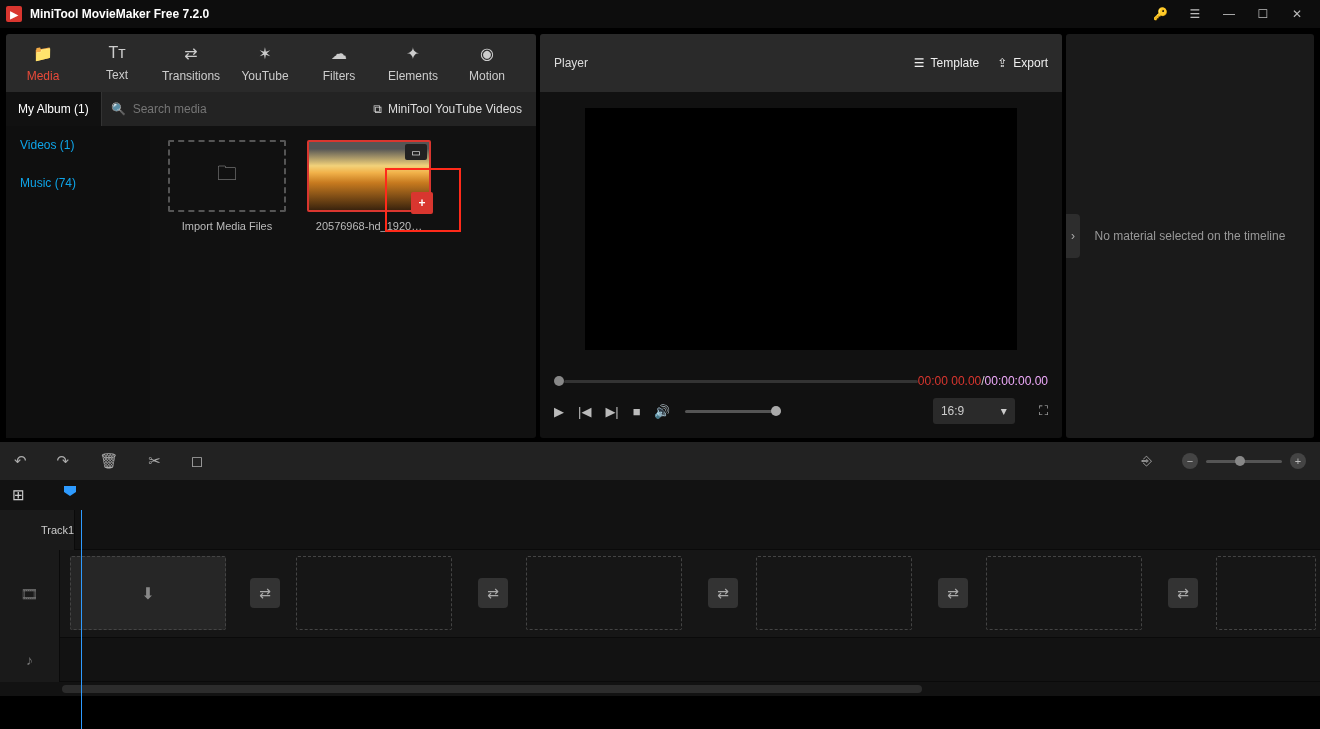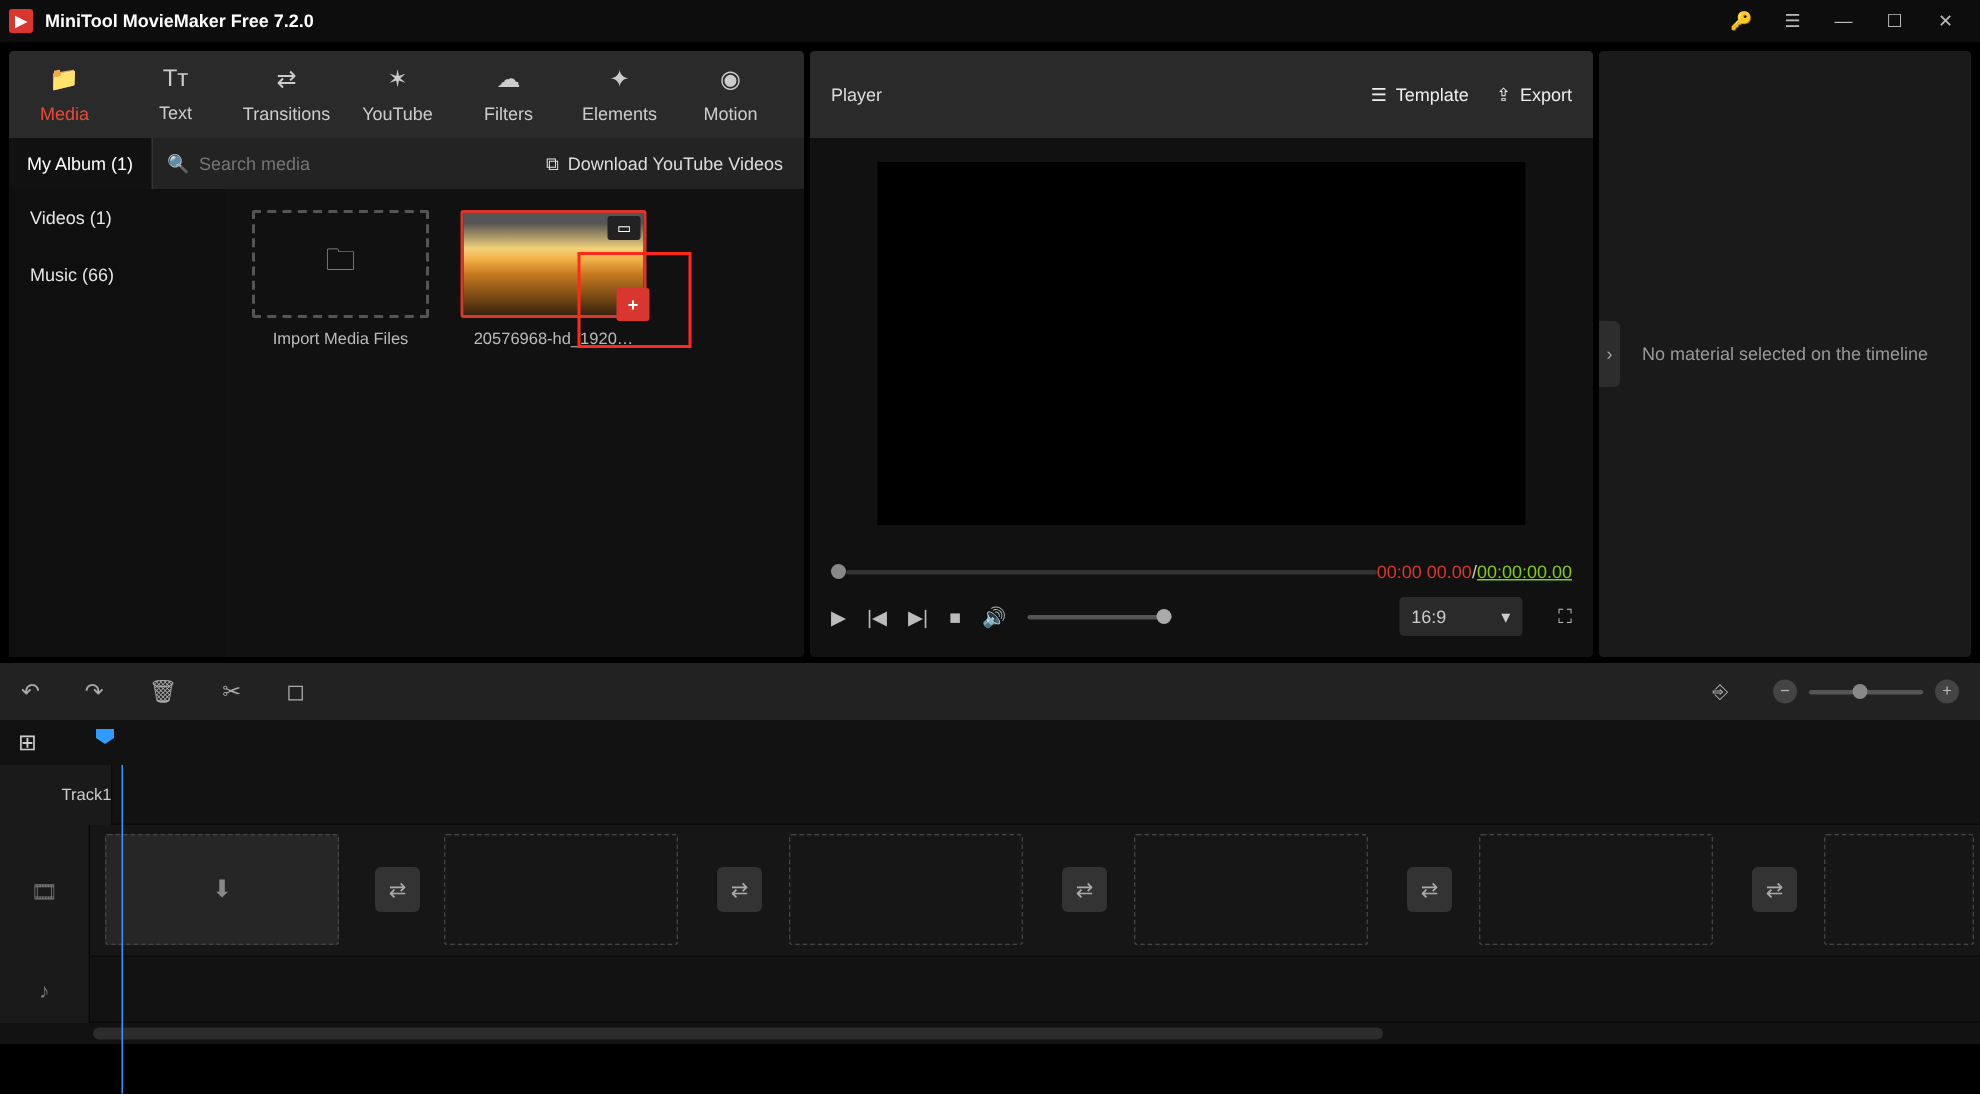--- a/index.html
+++ b/index.html
@@ -19,21 +19,21 @@
 .tab .ticon { font-size: 16px; }
 
 .subbar { height: 34px; background: #232323; display: flex; align-items: center; }
 .subbar .albumlabel { padding: 12px 12px; height: 100%; display: flex; align-items: center; background: #111; color: #fff; font-size: 12px; border-right: 1px solid #333; }
 .subbar .search { flex: 1; display: flex; align-items: center; padding: 0 10px; color: #888; gap: 6px; }
 .subbar .search input { background: transparent; border: none; color: #ccc; outline: none; font-size: 12px; flex:1;}
 .subbar .dl { padding: 0 14px; color: #ddd; display: flex; align-items: center; gap: 6px; cursor: pointer; }
 
 .lib-body { flex: 1; display: flex; background: #111; border-radius: 0 0 3px 3px; }
 .side-cats { flex: 0 0 144px; background: #0f0f0f; }
-.side-cats .catitem { height: 38px; display: flex; align-items: center; padding: 0 14px; color: #e5e5e5; font-size: 12px; cursor: pointer; }
+.side-cats .catitem { height: 38px; display: flex; align-items: center; padding: 0 14px; color: #0ea5e9; font-size: 12px; cursor: pointer; }
 
 .media-grid { flex: 1; padding: 14px; display: flex; gap: 16px; align-items: flex-start; }
 .media-cell { width: 126px; display: flex; flex-direction: column; align-items: center; gap: 8px; }
 .import-box { width: 118px; height: 72px; border: 2px dashed #555; display: flex; align-items: center; justify-content: center; color: #999; border-radius: 2px; cursor: pointer; }
 .thumb { width: 124px; height: 72px; background: linear-gradient(to top,#3a230d 0%, #c77a1f 40%, #f2b24a 55%, #f2d27a 65%, #555 90%); position: relative; border: 2px solid #d9362f; border-radius: 2px; cursor: pointer; }
 .thumb .camicon { position: absolute; top: 2px; right: 2px; width: 22px; height: 16px; background: #222; border-radius: 2px; display:flex;align-items:center;justify-content:center;color:#fff;font-size:10px;}
 .thumb .addbtn { position: absolute; bottom: -4px; right: -4px; width: 22px; height: 22px; background: #d9362f; color:#fff; display:flex;align-items:center;justify-content:center; font-weight:bold; border-radius:2px;}
 .red-callout { position:absolute; left:76px; top:26px; width:76px; height:64px; border:2px solid #ff2a1a; }
 .media-label { color: #bbb; font-size: 11px; text-align: center; width: 120px; white-space: nowrap; overflow: hidden; text-overflow: ellipsis; }
 
@@ -42,21 +42,21 @@
 .player-head .ptitle { color: #ddd; font-size: 12px; }
 .player-head .spacer { flex:1; }
 .player-head .hbtn { display: flex; align-items: center; gap: 6px; color: #eee; margin-left: 18px; cursor: pointer; font-size: 12px; }
 .player-stage { flex:1; display:flex; align-items:center; justify-content:center; }
 .stage-rect { width: 432px; height: 242px; background: #000; }
 .player-ctrl { padding: 8px 14px 14px; }
 .seek { display:flex; align-items:center; margin-bottom:10px; }
 .seek .dot { width:10px; height:10px; background:#888; border-radius:50%; }
 .seek .track { flex:1; height:3px; background:#333; border-radius:2px; }
 .seek .tcur { color:#d9362f; font-size:12px; }
-.seek .ttot { color:#84cc16; font-size:12px;text-decoration:underline; }
+.seek .ttot { color:#f0abfc; font-size:12px; }
 .pc-row { display:flex; align-items:center; gap:14px; }
 .pc-row .pbtn { color:#bbb; cursor:pointer; font-size:13px; }
 .volbar { width:96px; height:3px; background:#555; border-radius:2px; position:relative; }
 .volbar::after { content:''; position:absolute; right:0; top:-4px; width:10px; height:10px; background:#aaa; border-radius:50%; }
 .pc-spacer { flex:1; }
 .ratio-sel { width:82px; height:26px; background:#2a2a2a; display:flex; align-items:center; justify-content:space-between; padding:0 8px; color:#ccc; border-radius:3px; cursor:pointer; font-size:12px;}
 
 .side-panel { flex: 1; margin: 6px 6px 0 0; background: #1a1a1a; border-radius:3px; position:relative; display:flex; align-items:center; justify-content:center; }
 .side-panel .collapse { position:absolute; left:0; top:50%; transform:translateY(-50%); width:14px; height:44px; background:#2d2d2d; display:flex;align-items:center;justify-content:center; color:#aaa; cursor:pointer; border-radius:0 4px 4px 0;}
 .side-panel .msg { color:#999; font-size:12px; }
@@ -139,28 +139,28 @@
     </div>
 
     <div class="subbar">
       <div class="albumlabel">My Album (1)</div>
       <div class="search">
         <span>🔍</span>
         <input type="text" placeholder="Search media" style="">
       </div>
       <div class="dl">
         <span>⧉</span>
-        <span>Download YouTube Videos</span>
+        <span>MiniTool YouTube Videos</span>
       </div>
     </div>
 
     <div class="lib-body">
       <div class="side-cats">
         <div class="catitem">Videos (1)</div>
-        <div class="catitem">Music (66)</div>
+        <div class="catitem">Music (74)</div>
       </div>
       <div class="media-grid">
         <div class="media-cell">
           <div class="import-box">
             <span style="font-size:20px;">🗀</span>
           </div>
           <div class="media-label">Import Media Files</div>
         </div>
         <div class="media-cell">
           <div class="thumb">

